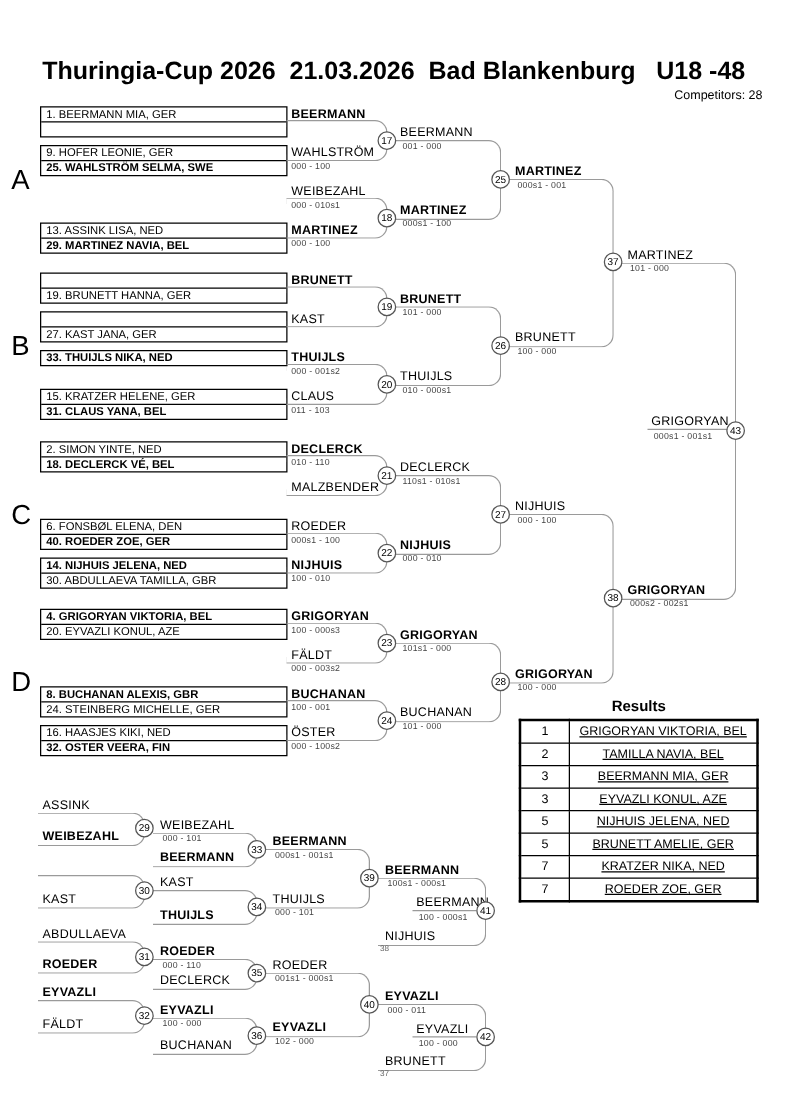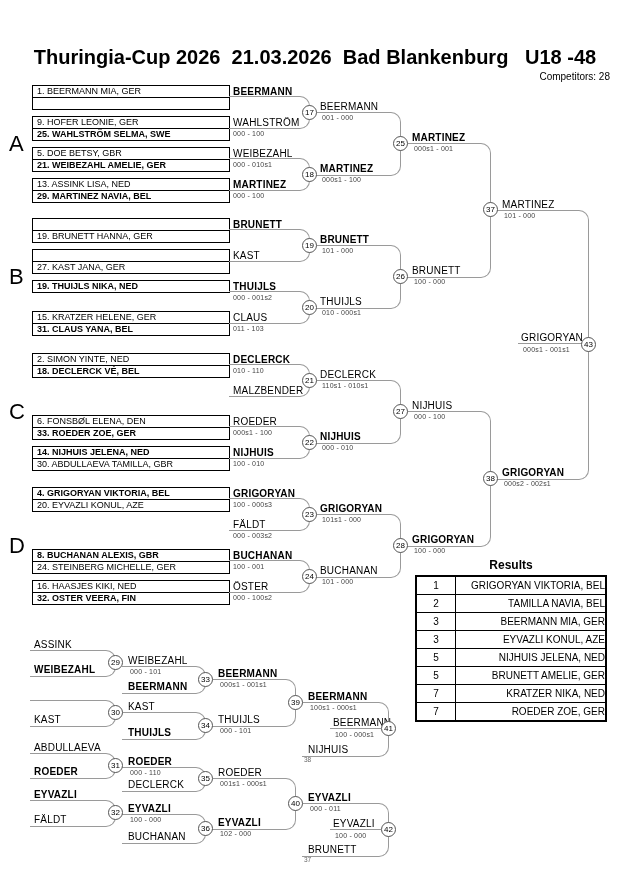--- a/index.html
+++ b/index.html
@@ -22,21 +22,21 @@
   .c{position:absolute;width:13px;height:13px;border:1px solid #555;border-radius:50%;
      background:#fff;font-size:8px;line-height:13px;text-align:center;z-index:3;}
   .ref{position:absolute;font-size:6.5px;color:#666;}
   .res-title{position:absolute;left:415px;top:558px;width:192px;text-align:center;
              font-size:12px;font-weight:bold;}
   table.results{position:absolute;left:415px;top:575px;width:192px;border-collapse:collapse;
                 border:2px solid #000;font-size:10px;}
   table.results th,table.results td{border:1px solid #000;height:17px;padding:0;}
   table.results th{font-size:10.5px;}
   td.pos{width:38px;text-align:center;}
-  td.nm{text-align:right;padding-left:6px;}
+  td.nm{text-align:center;padding-left:6px;text-decoration:underline;}
 </style>
 </head>
 <body>
 
 <div id="page">
 
   <div class="title">Thuringia-Cup 2026  21.03.2026  Bad Blankenburg   U18 -48</div>
   <div class="competitors">Competitors: 28</div>
 
   <div class="sec" style="top:131px">A</div>
@@ -45,50 +45,46 @@
   <div class="sec" style="top:533px">D</div>
 
   <div class="box" style="top:85px">
     <div class="r1">1. BEERMANN MIA, GER</div>
     <div class="r2"></div>
   </div>
   <div class="box" style="top:116px">
     <div class="r1">9. HOFER LEONIE, GER</div>
     <div class="r2 b">25. WAHLSTRÖM SELMA, SWE</div>
   </div>
-  <div class="box" style="top:147px">
-    <div class="r1">5. DOE BETSY, GBR</div>
-    <div class="r2 b">21. WEIBEZAHL AMELIE, GER</div>
-  </div>
   <div class="box" style="top:178px">
     <div class="r1">13. ASSINK LISA, NED</div>
     <div class="r2 b">29. MARTINEZ NAVIA, BEL</div>
   </div>
   <div class="box" style="top:218px">
     <div class="r1"></div>
     <div class="r2">19. BRUNETT HANNA, GER</div>
   </div>
   <div class="box" style="top:249px">
     <div class="r1"></div>
     <div class="r2">27. KAST JANA, GER</div>
   </div>
   <div class="box" style="top:280px">
-    <div class="r2 b">19. THUIJLS NIKA, NED</div>
+    <div class="r2 b">33. THUIJLS NIKA, NED</div>
   </div>
   <div class="box" style="top:311px">
     <div class="r1">15. KRATZER HELENE, GER</div>
     <div class="r2 b">31. CLAUS YANA, BEL</div>
   </div>
   <div class="box" style="top:353px">
     <div class="r1">2. SIMON YINTE, NED</div>
     <div class="r2 b">18. DECLERCK VÉ, BEL</div>
   </div>
   <div class="box" style="top:415px">
     <div class="r1">6. FONSBØL ELENA, DEN</div>
-    <div class="r2 b">33. ROEDER ZOE, GER</div>
+    <div class="r2 b">40. ROEDER ZOE, GER</div>
   </div>
   <div class="box" style="top:446px">
     <div class="r1 b">14. NIJHUIS JELENA, NED</div>
     <div class="r2">30. ABDULLAEVA TAMILLA, GBR</div>
   </div>
   <div class="box" style="top:487px">
     <div class="r1 b">4. GRIGORYAN VIKTORIA, BEL</div>
     <div class="r2">20. EYVAZLI KONUL, AZE</div>
   </div>
   <div class="box" style="top:549px">

